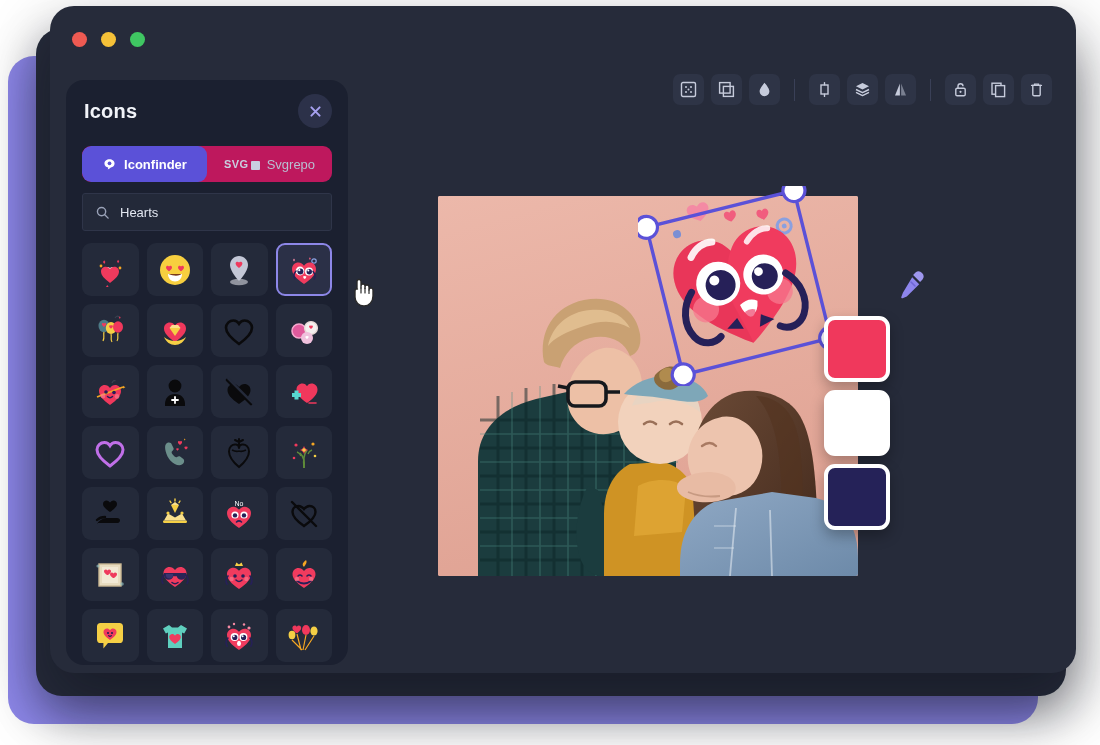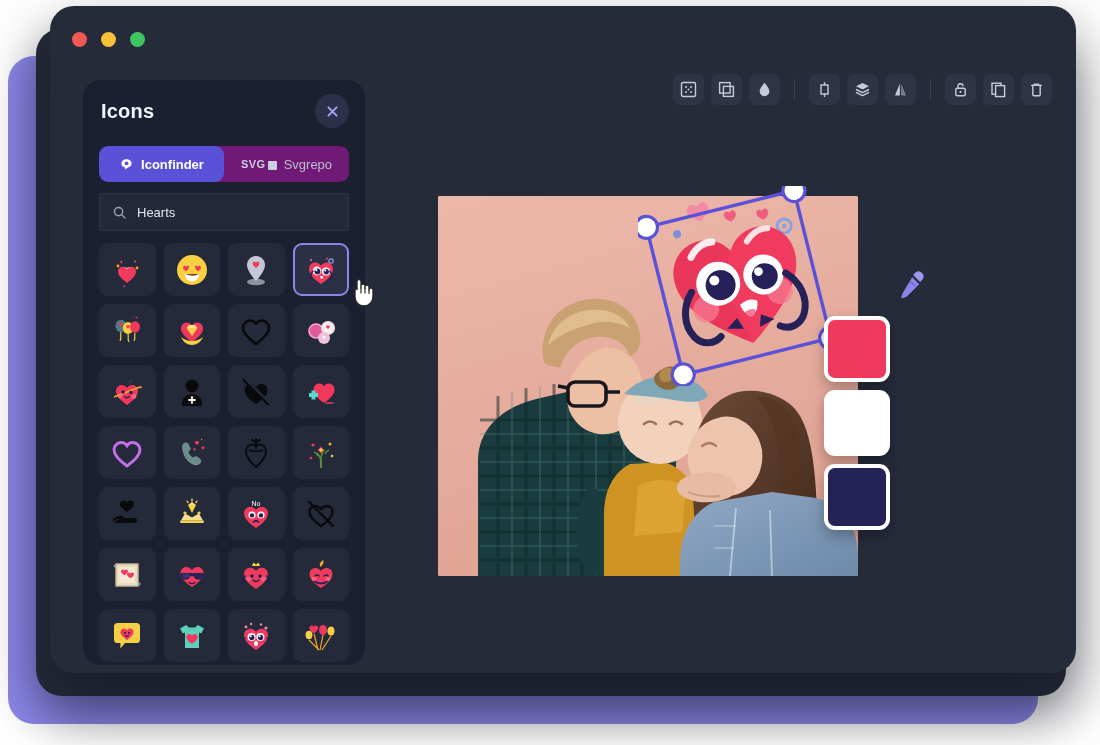--- a/index.html
+++ b/index.html
@@ -57,21 +57,21 @@
     display: flex; align-items: center; justify-content: center;
     color: #c6cbdb;
     border: none; cursor: pointer;
   }
   .tbtn svg { display: block; }
   .tsep { width: 1px; height: 22px; background: #3a4057; margin: 0 7px; }
 
   
   .panel {
     position: absolute;
-    left: 33px; top: 74px;
+    left: 16px; top: 74px;
     width: 282px; height: 585px;
     background: #1b2030;
     border-radius: 18px;
     overflow: hidden;
   }
   .panel-head {
     position: relative;
     height: 62px;
     padding: 0 18px;
     display: flex; align-items: center;
@@ -84,21 +84,21 @@
     width: 34px; height: 34px; border-radius: 50%;
     background: #2c3149;
     display: flex; align-items: center; justify-content: center;
     cursor: pointer; border: none;
   }
   .close-btn svg { display: block; }
 
   .tabs {
     margin: 4px 16px 0;
     height: 36px;
-    background: #701a75;
+    background: #be185d;
     border-radius: 9px;
     display: flex; padding: 0; overflow: hidden;
   }
   .tab {
     flex: 1; display: flex; align-items: center; justify-content: center; gap: 7px;
     font-size: 13px; color: #b9bfd2; cursor: pointer;
     border-radius: 9px;
   }
   .tab.active { background: #5b51d8; color: #ffffff; font-weight: bold; }
   .tab .svgrepo-mark {

